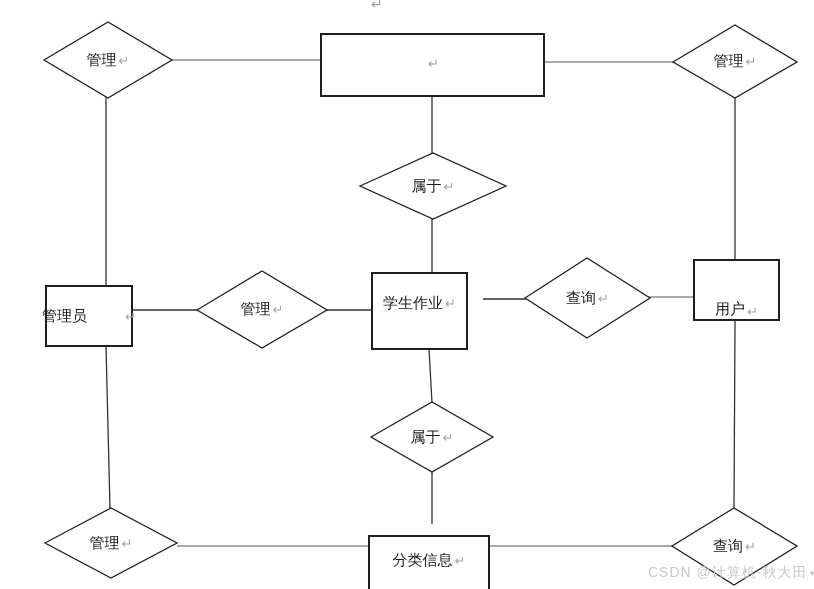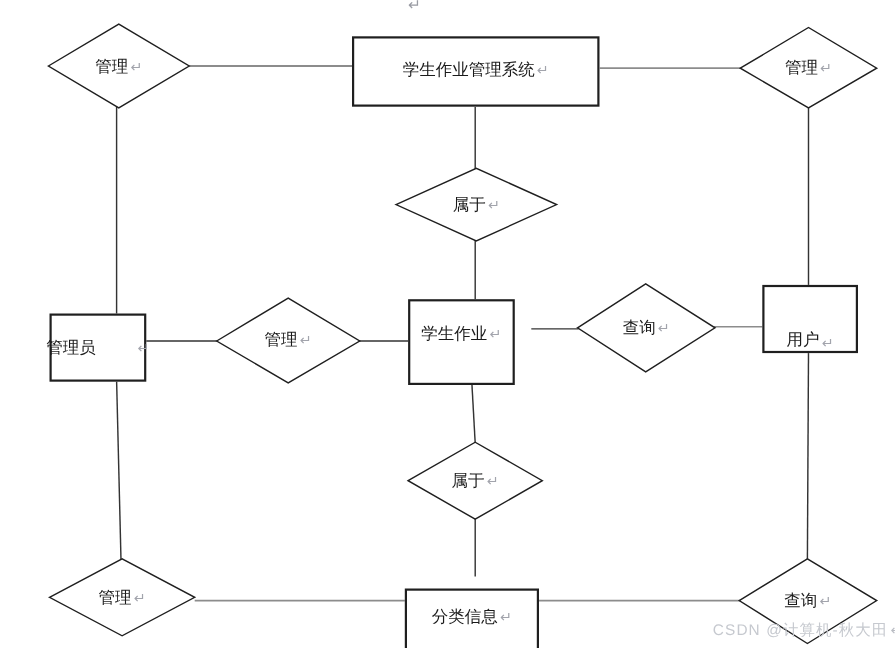--- a/index.html
+++ b/index.html
@@ -54,21 +54,20 @@
     <polygon points="673,62 735,25 797,62 735,98" fill="#fff" stroke="#1f1f1f" stroke-width="1.3"></polygon>
     <polygon points="360,186 433,153 506,186 433,219" fill="#fff" stroke="#1f1f1f" stroke-width="1.3"></polygon>
     <polygon points="197,310 262,271 327,310 262,348" fill="#fff" stroke="#1f1f1f" stroke-width="1.3"></polygon>
     <polygon points="525,298 587,258 650,298 587,338" fill="#fff" stroke="#1f1f1f" stroke-width="1.3"></polygon>
     <polygon points="371,437 432,402 493,437 432,472" fill="#fff" stroke="#1f1f1f" stroke-width="1.3"></polygon>
     <polygon points="45,543 111,508 177,543 111,578" fill="#fff" stroke="#1f1f1f" stroke-width="1.3"></polygon>
     <polygon points="672,546 734,508 797,546 734,585" fill="#fff" stroke="#1f1f1f" stroke-width="1.3"></polygon>
   </svg>
 
   <div class="entity" style="left:320px;top:33px;width:225px;height:64px;padding-bottom:4px;">
-    <span>学生作业管理系统</span>
       <span class="ret">↵</span>
   </div>
   <div class="entity" style="left:45px;top:285px;width:88px;height:62px;gap:36px;">
     <span>管理员</span>
       <span class="ret">↵</span>
   </div>
   <div class="entity" style="left:371px;top:272px;width:97px;height:78px;padding-bottom:16px;">
     <span>学生作业</span>
       <span class="ret">↵</span>
   </div>

